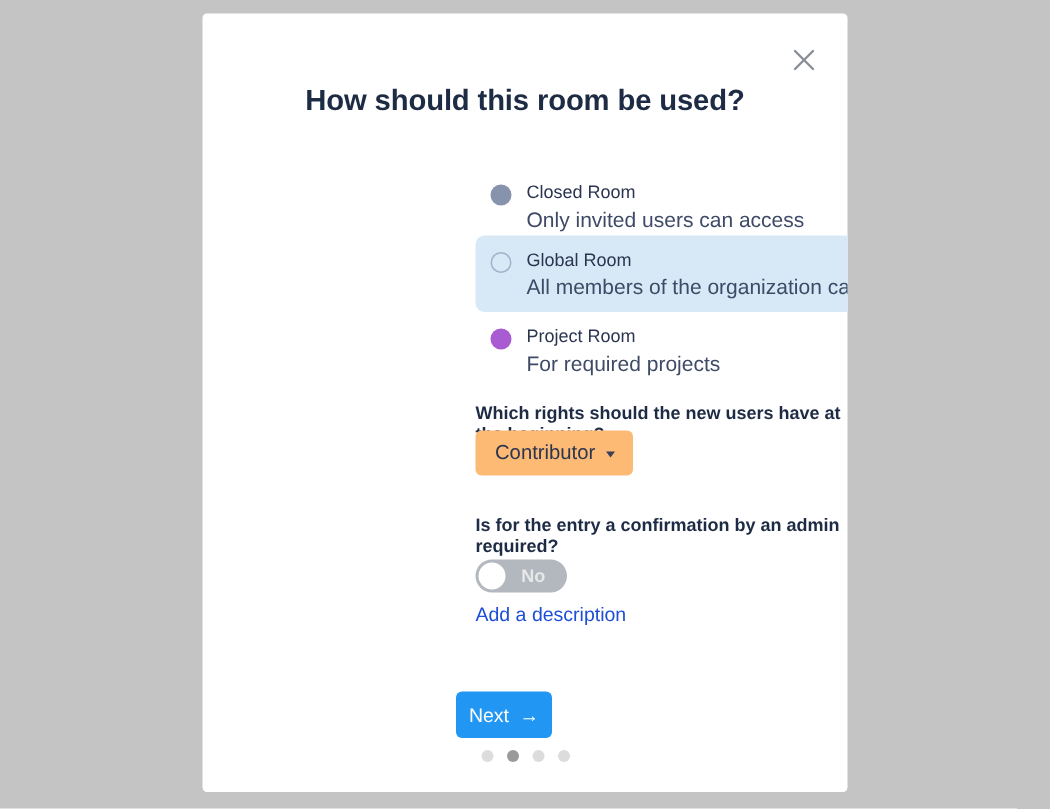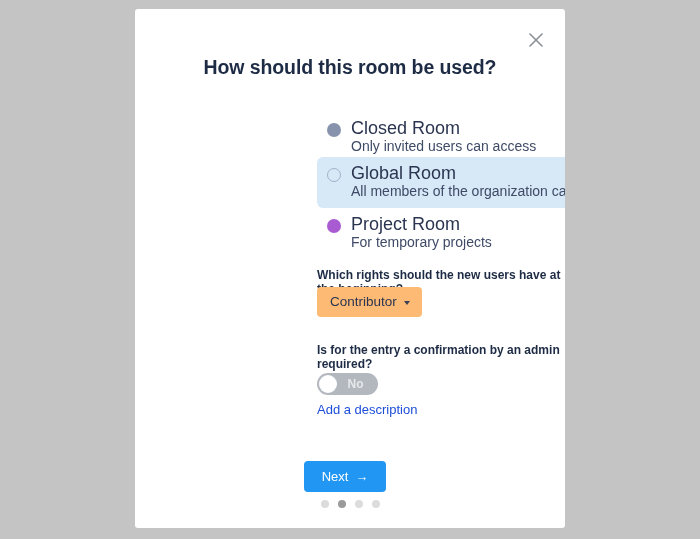--- a/index.html
+++ b/index.html
@@ -78,21 +78,21 @@
     border-radius: 50%;
     margin-top: 3px;
     margin-right: 10px;
   }
   .opt-icon.closed  { background: #8793ad; }
   .opt-icon.global  { background: transparent; border: 1.6px solid #9fb4c9; }
   .opt-icon.project { background: #a95bd1; }
 
   .opt-text { flex: 1 1 auto; }
   .opt-label {
-    font-size: 18px;
+    font-size: 12px;
     color: #2b3550;
     line-height: 16px;
   }
   .opt-desc {
     font-size: 14px;
     color: #3e4a66;
     line-height: 15px;
     margin-top: 3px;
   }
 
@@ -167,21 +167,21 @@
     color: #1d4ed8;
     cursor: pointer;
     text-decoration: none;
   }
 
   
   #next-btn {
     position: absolute;
     left: 169px;   
     top: 452px;
-    width: 82px;
+    width: 64px;
     height: 31px;
     background: #2196f3;
     border: none;
     border-radius: 4px;
     color: #ffffff;
     font-family: "Liberation Sans", sans-serif;
     font-size: 13px;
     cursor: pointer;
     display: flex;
     align-items: center;
@@ -239,21 +239,21 @@
         <span class="opt-label" style="display:block;">Global Room</span>
         <span class="opt-desc" style="display:block;">All members of the organization can access</span>
       </span>
 
     </div>
 
     <div class="option-row" style="top:199px;">
       <span class="opt-icon project"></span>
       <span class="opt-text">
         <span class="opt-label" style="display:block;">Project Room</span>
-        <span class="opt-desc" style="display:block;">For temporary projects</span>
+        <span class="opt-desc" style="display:block;">For required projects</span>
       </span>
     </div>
 
   </div>
 
   <div class="q-label" style="top:259px;">Which rights should the new users have at the beginning?</div>
 
   <div id="rights-dropdown">
     <span>Contributor</span>
     <span class="caret"></span>

